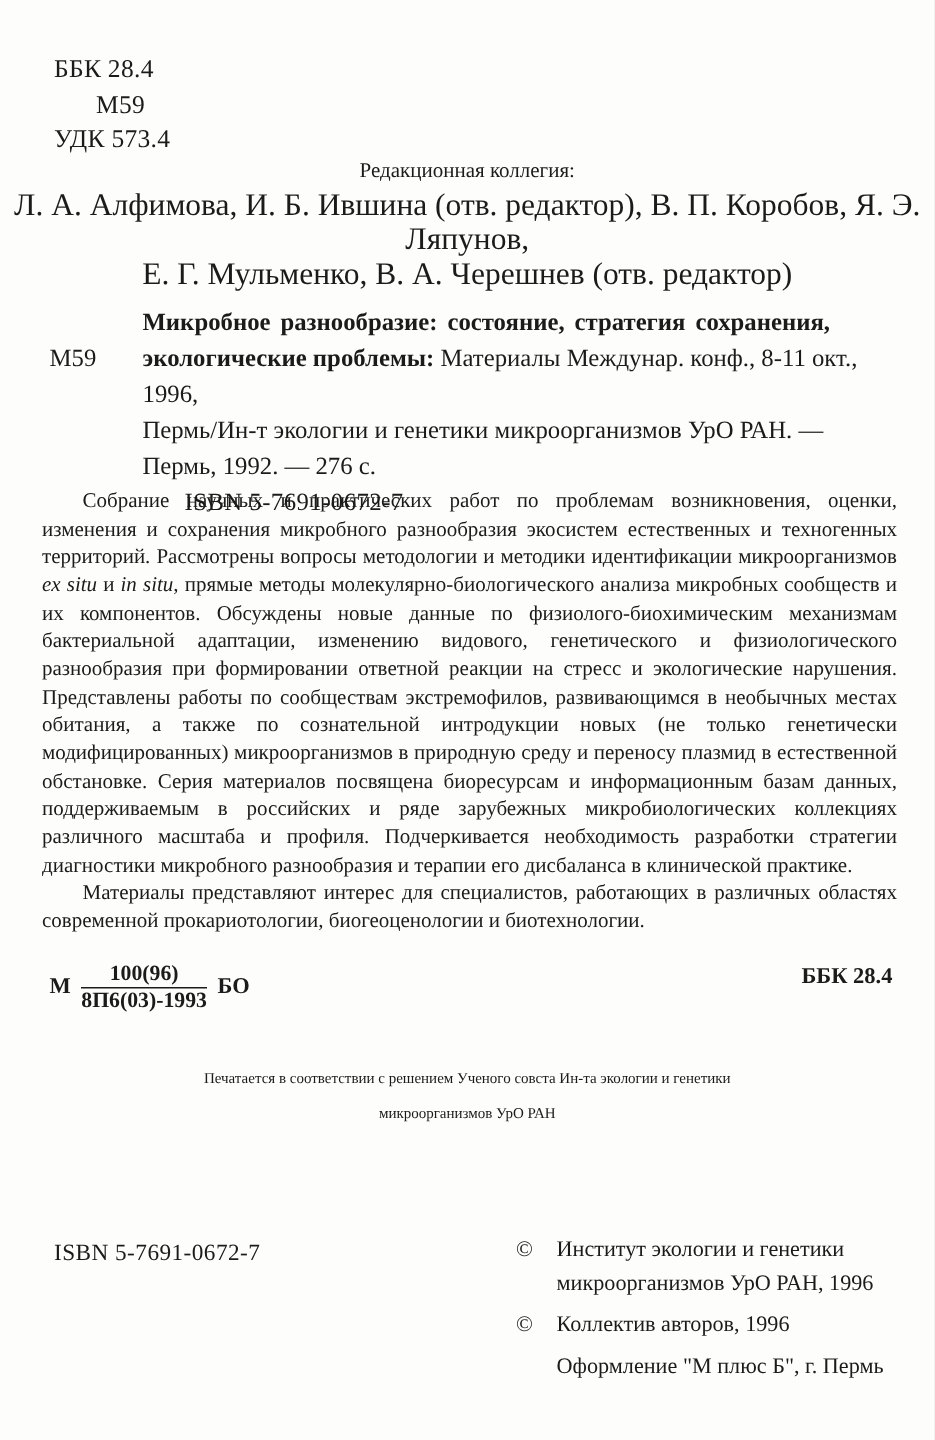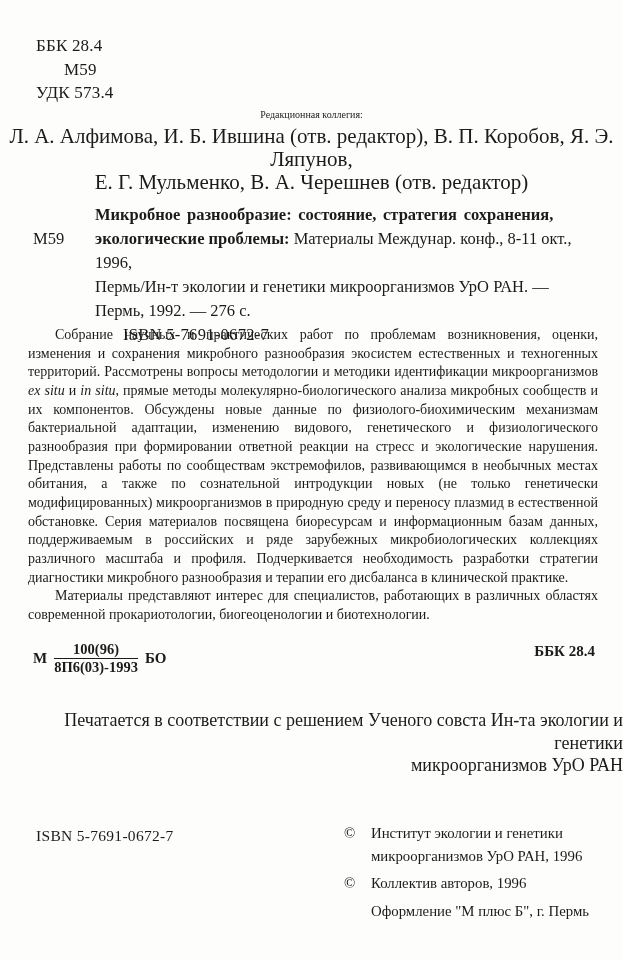--- a/index.html
+++ b/index.html
@@ -26,21 +26,21 @@
   .top-codes .indent { margin-left: 28px; }
 
   
   .editorial {
     position: absolute;
     left: 0;
     right: 0;
     top: 104px;
     text-align: center;
   }
-  .editorial .heading { font-size: 10px; line-height: 21px; }
+  .editorial .heading { font-size: 14px; line-height: 21px; }
   .editorial .members { font-size: 21px; line-height: 23px; }
 
   
   .entry {
     position: absolute;
     left: 33px;
     top: 203px;
     width: 572px;
     font-size: 16.5px;
     line-height: 24px;
@@ -82,22 +82,22 @@
   }
   .frac .den { border-top: 1.6px solid #1b1b1b; text-align: right; }
   .catalog .bbk-right { position: absolute; right: 0; top: 2px; font-size: 15px; }
 
   
   .printing-note {
     position: absolute;
     left: 0;
     right: 0;
     top: 709px;
-    text-align: right;
-    font-size: 18px;
+    text-align: center;
+    font-size: 10px;
     line-height: 22.5px;
   }
 
   
   .footer-isbn {
     position: absolute;
     left: 36px;
     top: 827px;
     font-size: 15.5px;
     letter-spacing: 0.3px;

